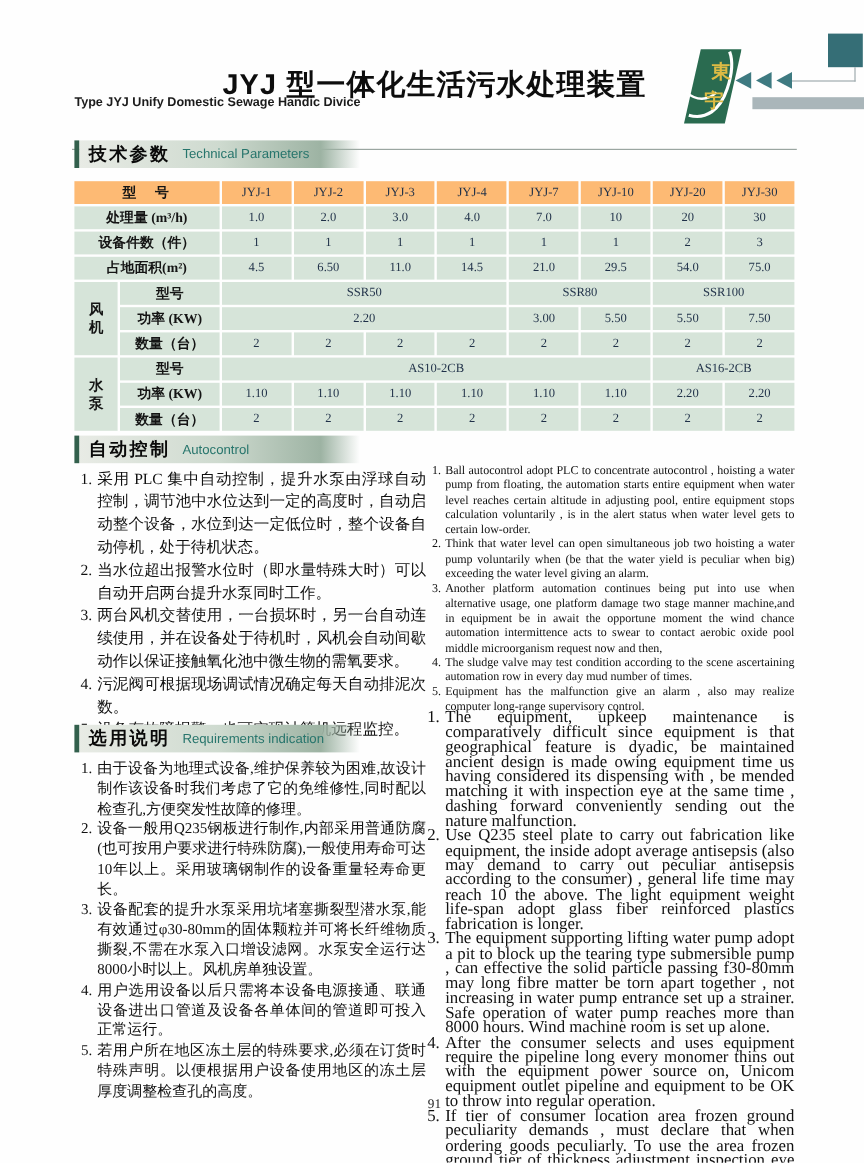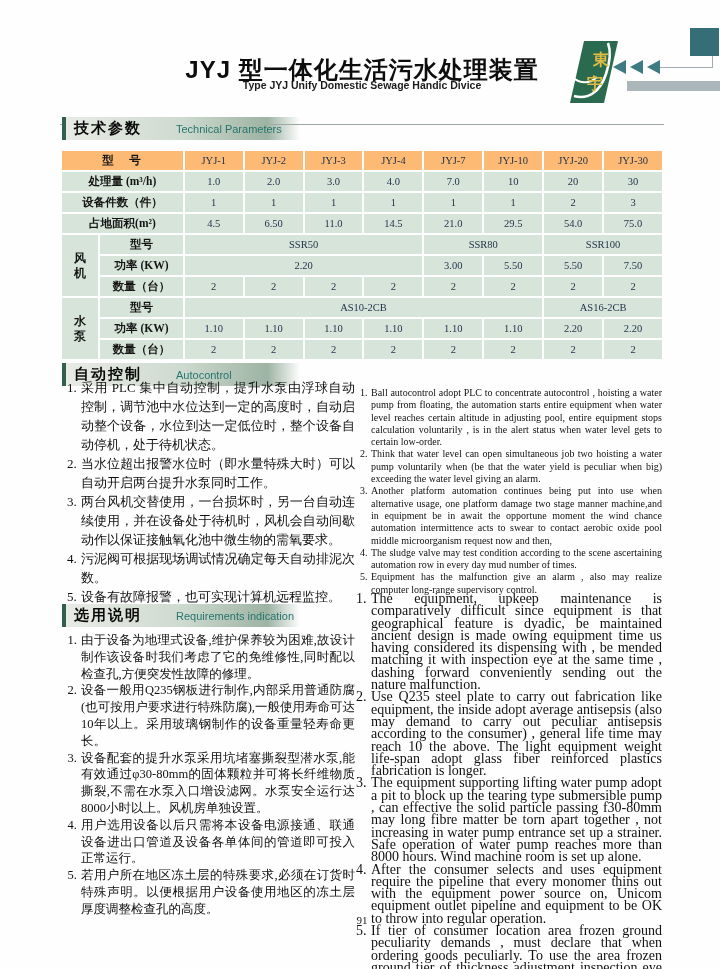--- a/index.html
+++ b/index.html
@@ -2,37 +2,37 @@
 <html><head>
 <meta charset="utf-8">
 <style>
   html,body{margin:0;padding:0;}
   body{width:720px;height:969px;background:#ffffff;font-family:"Liberation Serif",serif;position:relative;overflow:hidden;}
   .page{position:absolute;inset:0;background:#fefefe;}
 
   
   .doc-title{position:absolute;top:54px;left:62px;width:600px;text-align:center;
     font-family:"Liberation Sans",sans-serif;font-weight:bold;font-size:24px;color:#0d0d0d;letter-spacing:1px;}
-  .doc-subtitle{position:absolute;top:79px;left:62px;width:600px;text-align:center;
+  .doc-subtitle{position:absolute;top:79px;left:62px;width:600px;
     font-family:"Liberation Sans",sans-serif;font-weight:bold;font-size:10.5px;color:#1b1b1b;}
   .head-rule{position:absolute;top:124px;left:60px;width:604px;height:1px;background:#9aa6a1;}
 
   .corner-square{position:absolute;top:28px;left:690px;width:29px;height:28px;background:#356e76;}
   .connector{position:absolute;top:56px;left:656px;width:56px;height:11px;
     border-right:1px solid #9fabae;border-bottom:1px solid #9fabae;}
   .arrows{position:absolute;top:60px;left:613px;display:flex;gap:4px;}
   .arrow{width:0;height:0;border-top:7px solid transparent;border-bottom:7px solid transparent;border-right:13px solid #3e7a81;}
   .gray-bar{position:absolute;top:81px;left:627px;width:93px;height:10px;background:#aab6ba;}
   .logo{position:absolute;top:40px;left:570px;width:48px;height:64px;}
 
   
   .sec-bar{position:absolute;left:62px;width:234px;height:23px;
     border-left:4px solid #33604d;
     background:linear-gradient(90deg,#e8ebe5 0%,#cedacf 50%,#9db3a3 86%,rgba(157,179,163,0) 100%);
-    display:flex;align-items:center;gap:24px;}
+    display:flex;align-items:center;}
   .sec-zh{font-family:"Liberation Sans",sans-serif;font-weight:bold;font-size:15px;color:#0a0a0a;
     letter-spacing:2px;padding-left:8px;white-space:nowrap;}
   .sec-en{font-family:"Liberation Sans",sans-serif;font-size:11px;color:#27756c;margin-left:10px;white-space:nowrap;}
   #bar-tech{top:117px;}
   #bar-auto{top:363px;}
   #bar-req{top:604px;}
 
   
   .spec-table{position:absolute;top:149px;left:60px;border-collapse:separate;border-spacing:2px;
     table-layout:fixed;width:604px;}
@@ -40,21 +40,21 @@
     font-size:10.5px;color:#1f3048;overflow:hidden;white-space:nowrap;}
   .spec-table tr.head td{background:#fdba74;}
   .spec-table td.lbl{font-size:11.5px;font-weight:600;color:#141414;}
   .spec-table td.mlbl{letter-spacing:2px;}
   .spec-table td.grp{font-size:12px;font-weight:600;color:#141414;padding:0 11px;word-break:break-all;line-height:15px;white-space:normal;}
 
   
   .col{position:absolute;text-align:justify;}
   .col ol{margin:0;padding-left:18px;}
   .col li{margin:0;padding-left:1px;}
-  #auto-zh{top:378px;left:62px;width:293px;font-size:13px;line-height:19px;color:#101010;}
+  #auto-zh{top:389px;left:62px;width:293px;font-size:13px;line-height:19px;color:#101010;}
   #auto-en{top:387px;left:357px;width:305px;font-size:10px;line-height:12.3px;color:#101010;}
   #auto-en ol{padding-left:13px;}
   #req-zh{top:632px;left:62px;width:293px;font-size:12.5px;line-height:16.8px;color:#101010;}
   #req-en{top:593px;left:357px;width:305px;font-size:14px;line-height:12.3px;color:#101010;}
   #req-en ol{padding-left:13px;}
 
   .page-number{position:absolute;top:914px;left:62px;width:600px;text-align:center;font-size:11px;color:#222;}
 </style>
 </head>
 <body>
@@ -236,19 +236,19 @@
         <li>设备配套的提升水泵采用坑堵塞撕裂型潜水泵,能有效通过φ30-80mm的固体颗粒并可将长纤维物质撕裂,不需在水泵入口增设滤网。水泵安全运行达8000小时以上。风机房单独设置。</li>
         <li>用户选用设备以后只需将本设备电源接通、联通设备进出口管道及设备各单体间的管道即可投入正常运行。</li>
         <li>若用户所在地区冻土层的特殊要求,必须在订货时特殊声明。以便根据用户设备使用地区的冻土层厚度调整检查孔的高度。</li>
       </ol>
   </div>
   <div class="col" id="req-en">
     <ol>
         <li>The equipment, upkeep maintenance is comparatively difficult since equipment is that geographical feature is dyadic, be maintained ancient design is made owing equipment time us having considered its dispensing with , be mended matching it with inspection eye at the same time , dashing forward conveniently sending out the nature malfunction.</li>
         <li>Use Q235 steel plate to carry out fabrication like equipment, the inside adopt average antisepsis (also may demand to carry out peculiar antisepsis according to the consumer) , general life time may reach 10 the above. The light equipment weight life-span adopt glass fiber reinforced plastics fabrication is longer.</li>
         <li>The equipment supporting lifting water pump adopt a pit to block up the tearing type submersible pump , can effective the solid particle passing f30-80mm may long fibre matter be torn apart together , not increasing in water pump entrance set up a strainer. Safe operation of water pump reaches more than 8000 hours. Wind machine room is set up alone.</li>
-        <li>After the consumer selects and uses equipment require the pipeline that every monomer thins out with the equipment power source on, Unicom equipment outlet pipeline and equipment to be OK to throw into regular operation.</li>
+        <li>After the consumer selects and uses equipment require the pipeline long every monomer thins out with the equipment power source on, Unicom equipment outlet pipeline and equipment to be OK to throw into regular operation.</li>
         <li>If tier of consumer location area frozen ground peculiarity demands , must declare that when ordering goods peculiarly. To use the area frozen ground tier of thickness adjustment inspection eye altitude according to consumer equipment.</li>
       </ol>
   </div>
 
   <div class="page-number">91</div>
 </div>
 
 </body></html>

